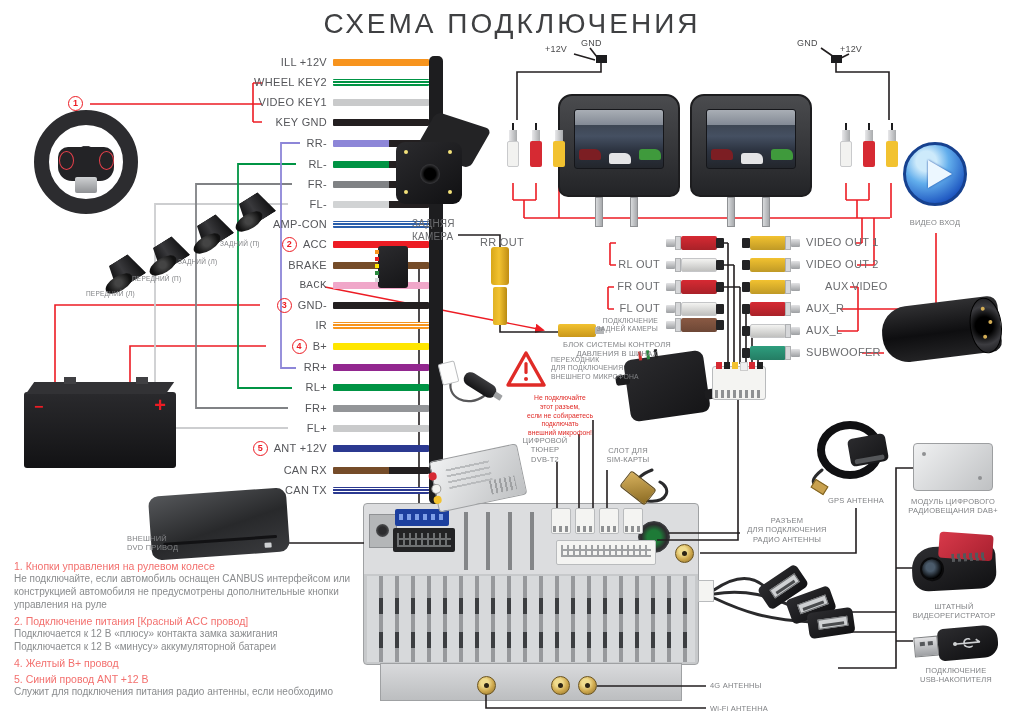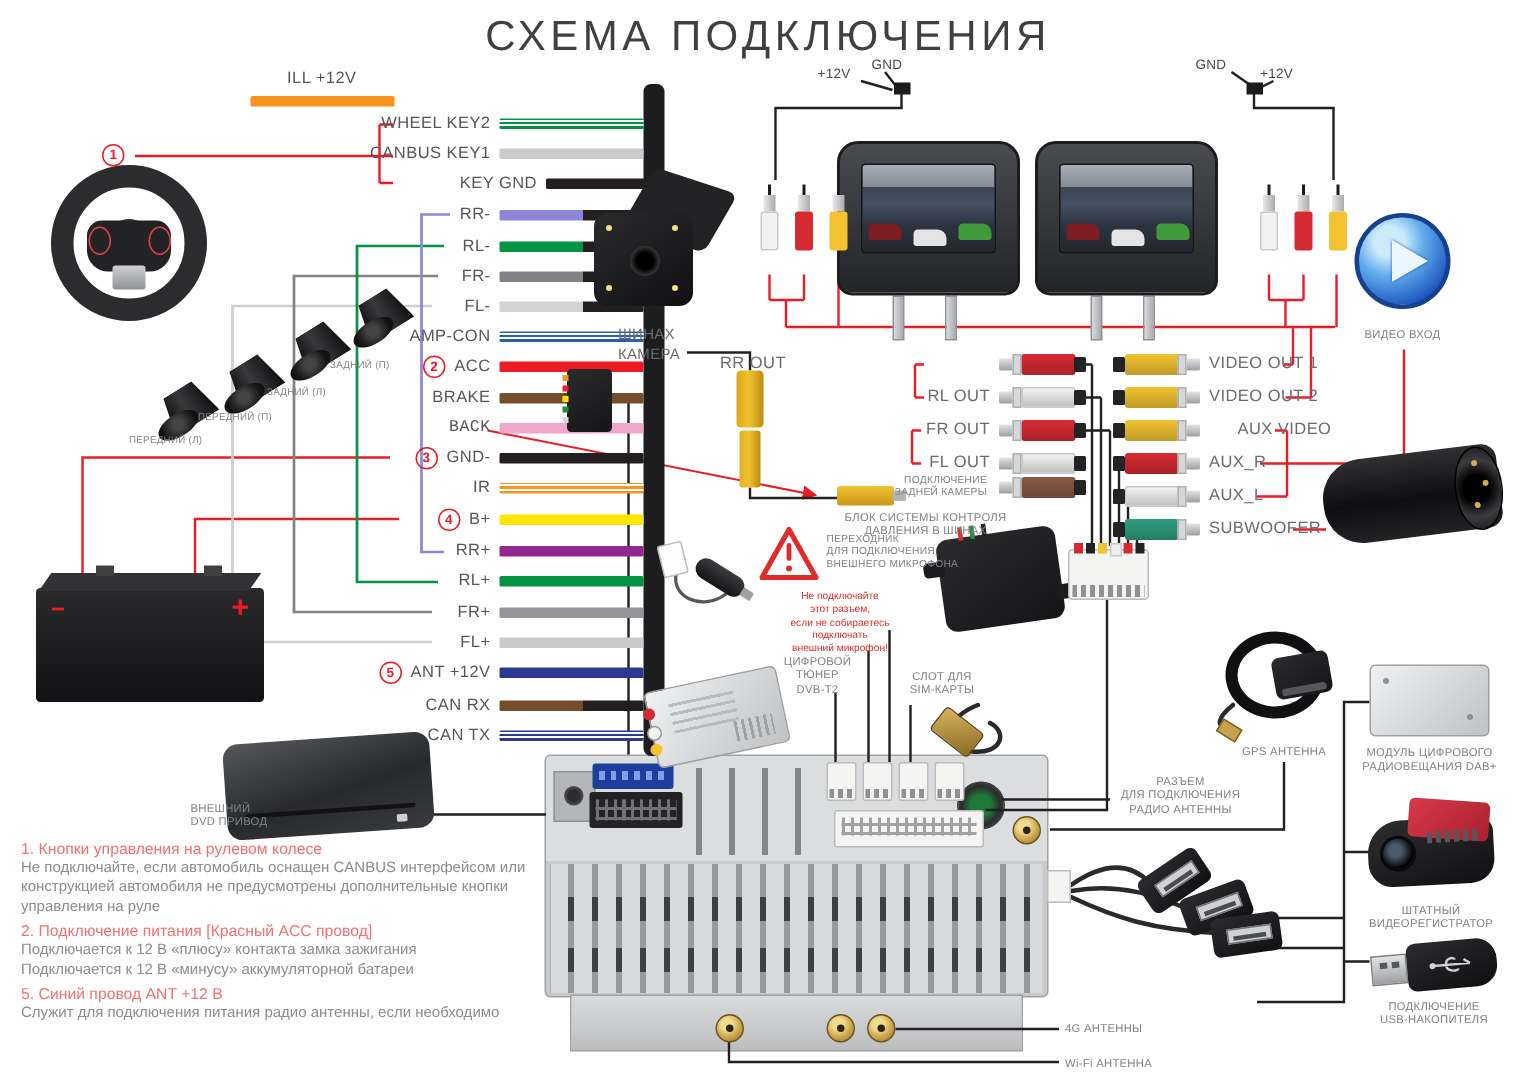--- a/index.html
+++ b/index.html
@@ -187,33 +187,33 @@
 
 <div class="abs blackbox" style="left:150px;top:492px;width:138px;height:64px;transform:rotate(-4deg);border-radius:10px;z-index:3;background:linear-gradient(165deg,#55575a,#28292b 55%,#3a3b3e);">
   <div style="position:absolute;left:12px;bottom:14px;right:12px;height:3px;background:#121214;border-radius:2px;"></div>
   <div style="position:absolute;right:18px;bottom:5px;width:7px;height:5px;background:#cfd1d3;border-radius:1px;"></div>
 </div>
 <div class="cap" style="left:127px;top:534px;">ВНЕШНИЙ
 DVD ПРИВОД</div>
 
 <div id="harness-bar" class="abs"></div>
 <div id="harness">
-      <div class="wire-row" style="top: 53px; flex-direction: column;">
+      <div class="wire-row" style="top: 53px;">
         <div class="wire-label">ILL +12V</div>
         <div class="wire-swatch" style="background: rgb(247, 148, 30);"></div>
       </div>
       <div class="wire-row" style="top: 73px;">
         <div class="wire-label">WHEEL KEY2</div>
         <div class="wire-swatch" style="background: repeating-linear-gradient(0deg, rgb(0, 148, 68) 0px, rgb(0, 148, 68) 1.8px, rgb(255, 255, 255) 1.8px, rgb(255, 255, 255) 3.1px);"></div>
       </div>
       <div class="wire-row" style="top: 93px;">
-        <div class="wire-label">CANBUS KEY1</div>
+        <div class="wire-label">VIDEO KEY1</div>
         <div class="wire-swatch" style="background: rgb(201, 202, 203);"></div>
       </div>
-      <div class="wire-row" style="top: 113px; padding-left: 31px;">
+      <div class="wire-row" style="top: 113px;">
         <div class="wire-label">KEY GND</div>
         <div class="wire-swatch" style="background: rgb(35, 31, 32);"></div>
       </div>
       <div class="wire-row" style="top: 134px;">
         <div class="wire-label">RR-</div>
         <div class="wire-swatch" style="background: linear-gradient(90deg, rgb(141, 134, 216) 0px, rgb(141, 134, 216) 58%, rgb(35, 31, 32) 58%);"></div>
       </div>
       <div class="wire-row" style="top: 155px;">
         <div class="wire-label">RL-</div>
         <div class="wire-swatch" style="background: linear-gradient(90deg, rgb(0, 148, 68) 0px, rgb(0, 148, 68) 58%, rgb(35, 31, 32) 58%);"></div>
@@ -291,21 +291,21 @@
 <div class="abs" style="left:396px;top:120px;width:90px;height:90px;z-index:3;">
   <div style="position:absolute;left:28px;top:-2px;width:58px;height:44px;background:#232325;transform:rotate(18deg) skewX(-12deg);border-radius:6px;"></div>
   <div style="position:absolute;left:0;top:22px;width:66px;height:62px;background:linear-gradient(145deg,#2b2b2e,#101012);border-radius:9px;">
     <div style="position:absolute;left:24px;top:22px;width:20px;height:20px;border-radius:50%;background:radial-gradient(circle,#000 0 40%,#38383b 70%,#0c0c0d 100%);"></div>
     <div class="golddot" style="left:8px;top:8px;background:#f4e27a;"></div>
     <div class="golddot" style="left:52px;top:8px;background:#f4e27a;"></div>
     <div class="golddot" style="left:8px;top:48px;background:#f4e27a;"></div>
     <div class="golddot" style="left:52px;top:48px;background:#f4e27a;"></div>
   </div>
 </div>
-<div class="cap big" style="left:412px;top:218px;font-size:10px;color:#6a6b6e;">ШИНАХ
+<div class="cap big" style="left:412px;top:218px;font-size:10px;color:#6a6b6e;">ЗАДНЯЯ
 КАМЕРА</div>
 
 <div class="abs" style="left:491px;top:247px;width:18px;height:38px;background:linear-gradient(90deg,#d8a718,#f2c230 45%,#c08d12);border-radius:3px;z-index:3;"></div>
 <div class="abs" style="left:493px;top:287px;width:14px;height:38px;background:linear-gradient(90deg,#e0b225,#f2c230 45%,#b98a10);border-radius:2px;z-index:3;"></div>
 <div class="abs" style="left:558px;top:324px;width:38px;height:13px;background:linear-gradient(180deg,#f2c230,#c9971a);border-radius:2px;z-index:3;">
   <div style="position:absolute;right:-8px;top:3px;width:9px;height:7px;background:#b3b5b7;"></div>
 </div>
 
 <div class="monitor" style="left:558px;top:94px;">
   <div class="screen">
@@ -610,17 +610,18 @@
 <div class="usbport" style="left:808px;top:610px;transform:rotate(-8deg);">
       <div class="slot"></div>
     </div>
 
 <div id="notes" class="abs">
       <div class="note-head">1. Кнопки управления на рулевом колесе</div>
       <div class="note-body">Не подключайте, если автомобиль оснащен CANBUS интерфейсом или конструкцией автомобиля не предусмотрены дополнительные кнопки управления на руле</div>
       <div class="note-head">2. Подключение питания [Красный ACC провод]</div>
       <div class="note-body">Подключается к 12 В «плюсу» контакта замка зажигания</div>
       <div class="note-body">Подключается к 12 В «минусу» аккумуляторной батареи</div>
+      <div class="note-head">4. Желтый B+ провод</div>
       <div class="note-head">5. Синий провод ANT +12 В</div>
       <div class="note-body">Служит для подключения питания радио антенны, если необходимо</div>
     </div>
 
 </div>
 
 </body></html>

